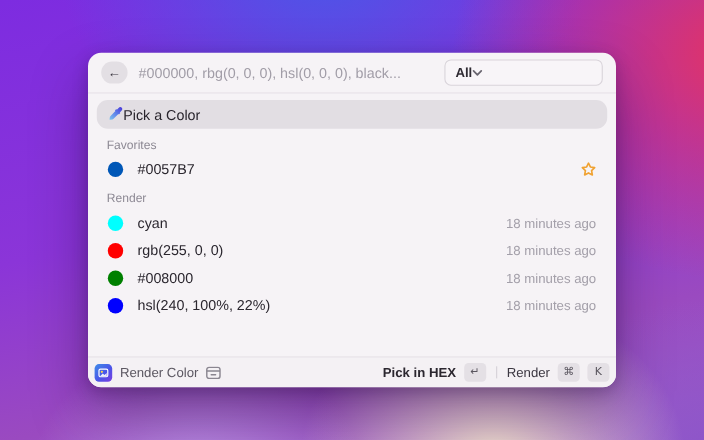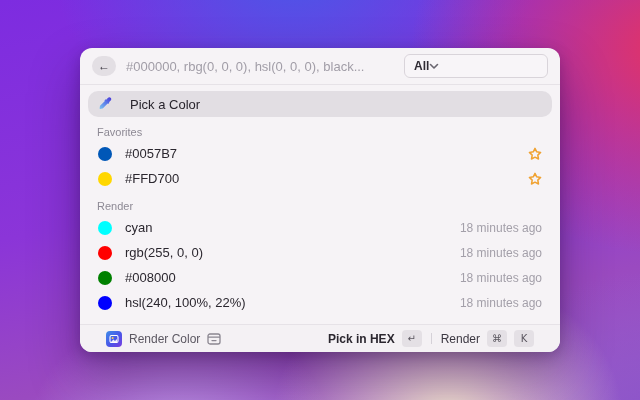--- a/index.html
+++ b/index.html
@@ -34,33 +34,33 @@
                   font:13px "Liberation Sans","DejaVu Sans",sans-serif; color:#2b272f; }
   .search-input::placeholder { color:#a19da7; opacity:1; }
   .dropdown { width:144px; height:24px; border:1px solid #d9d4da; border-radius:6px;
               display:flex; align-items:center; justify-content:flex-start;
               padding:0 9px; background:#f8f5f8; }
   .dropdown .val { font-size:12px; font-weight:700; color:#2f2b33; }
 
   
   .body { flex:1 1 auto; padding:6px 8px 0; }
   .pick-row { height:26px; border-radius:10px; background:#e2dee3;
-              display:flex; align-items:center; gap:18px; padding:0 10px; }
+              display:flex; align-items:center; gap:0; padding:0 10px; }
   .pick-row .lbl { font-size:13px; font-weight:500; color:#28242c; }
   .sec { margin:9px 0 3px; padding-left:9px; font-size:11px; font-weight:500; color:#8d8994; }
   .row { height:25px; display:flex; align-items:center; gap:13px;
          padding:0 10px; border-radius:7px; }
   .swatch { width:14px; height:14px; border-radius:50%; flex:0 0 14px; }
   .row .lbl { font-size:13px; font-weight:500; color:#2b272f; }
   .row .sp { flex:1; }
   .time { font-size:12px; color:#a39fa9; }
 
   
   .ftr { height:28px; flex:0 0 28px; border-top:1px solid #e6e2e7;
-         display:flex; align-items:center; gap:7px; padding:0 26px; background:#f4f1f4; }
+         display:flex; align-items:center; gap:7px; padding:0 6px; background:#f4f1f4; }
   .app-ic { width:16px; height:16px; border-radius:4px; flex:0 0 16px;
             background:linear-gradient(135deg,#3f8de8 0%,#4a55e8 55%,#7a3de0 100%);
             display:flex; align-items:center; justify-content:center; }
   .app-name { font-size:12px; color:#5c5862; }
   .sp { flex:1; }
   .act { font-size:12px; font-weight:700; color:#2b272f; }
   .act2 { font-size:12px; font-weight:500; color:#3c3842; }
   .key { min-width:20px; height:17px; padding:0 4px; border-radius:4px; background:#e4e0e5;
          display:flex; align-items:center; justify-content:center;
          font-family:"DejaVu Sans",sans-serif; font-size:10px; color:#5a565f; }
@@ -105,28 +105,20 @@
 
       <div class="row">
         <span class="swatch" style="background: rgb(0, 87, 183);"></span>
         <span class="lbl">#0057B7</span>
         <span class="sp"></span>
         <svg width="14" height="14" viewBox="0 0 14 14">
           <path d="M7 1.3l1.7 3.5 3.9.6-2.8 2.7.7 3.9L7 10.2 3.5 12l.7-3.9L1.4 5.4l3.9-.6z" fill="none" stroke-width="1.5" stroke-linejoin="round" stroke="#F0A232"></path>
         </svg>
       </div>
 
-      <div class="row">
-        <span class="swatch" style="background: rgb(255, 215, 0);"></span>
-        <span class="lbl">#FFD700</span>
-        <span class="sp"></span>
-        <svg width="14" height="14" viewBox="0 0 14 14">
-          <path d="M7 1.3l1.7 3.5 3.9.6-2.8 2.7.7 3.9L7 10.2 3.5 12l.7-3.9L1.4 5.4l3.9-.6z" fill="none" stroke-width="1.5" stroke-linejoin="round" stroke="#F0A232"></path>
-        </svg>
-      </div>
 
       <div class="sec">Render</div>
 
       <div class="row">
         <span class="swatch" style="background: rgb(0, 255, 255);"></span>
         <span class="lbl">cyan</span>
         <span class="sp"></span>
         <span class="time">18 minutes ago</span>
       </div>
 

